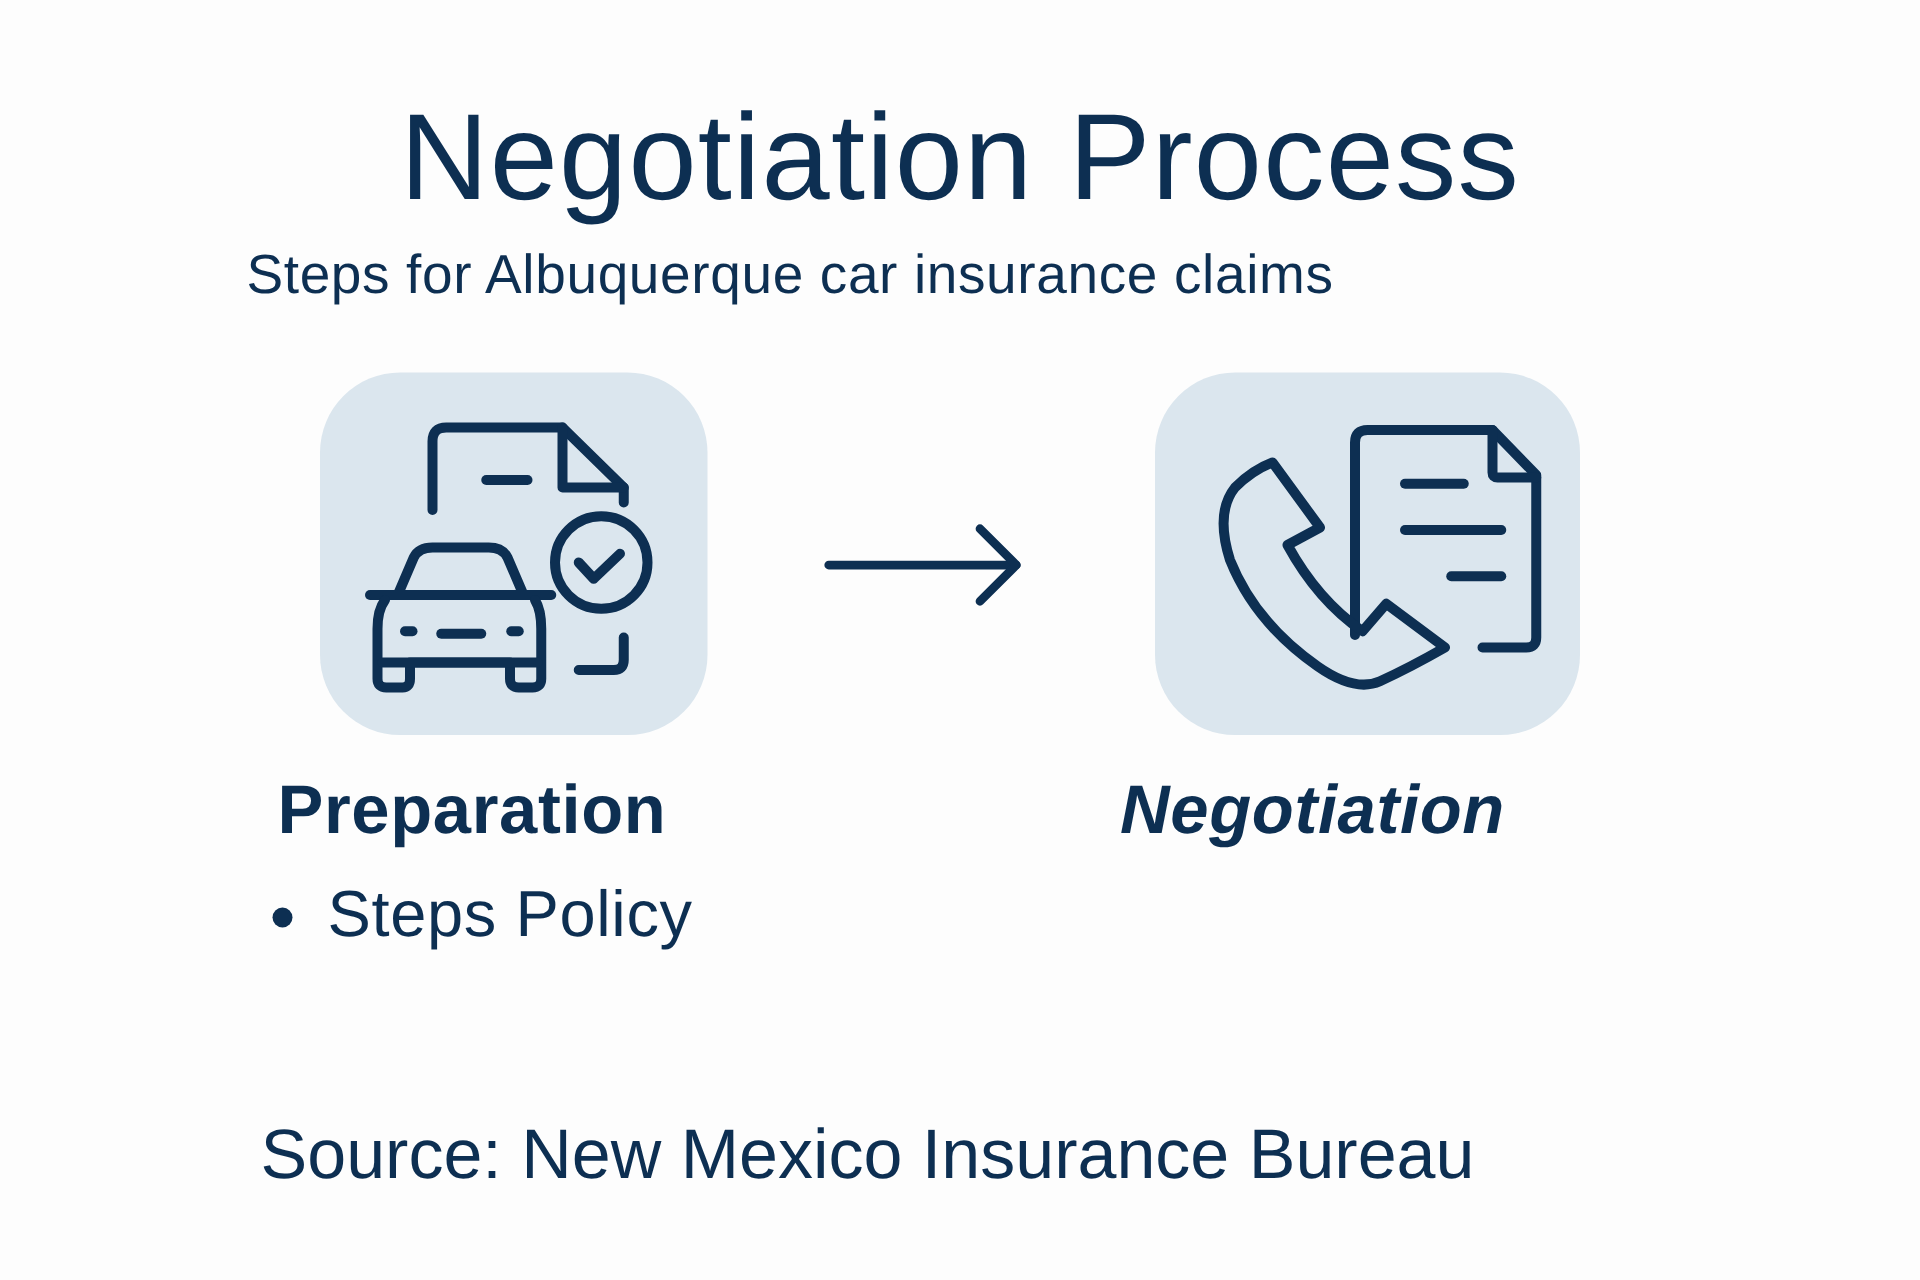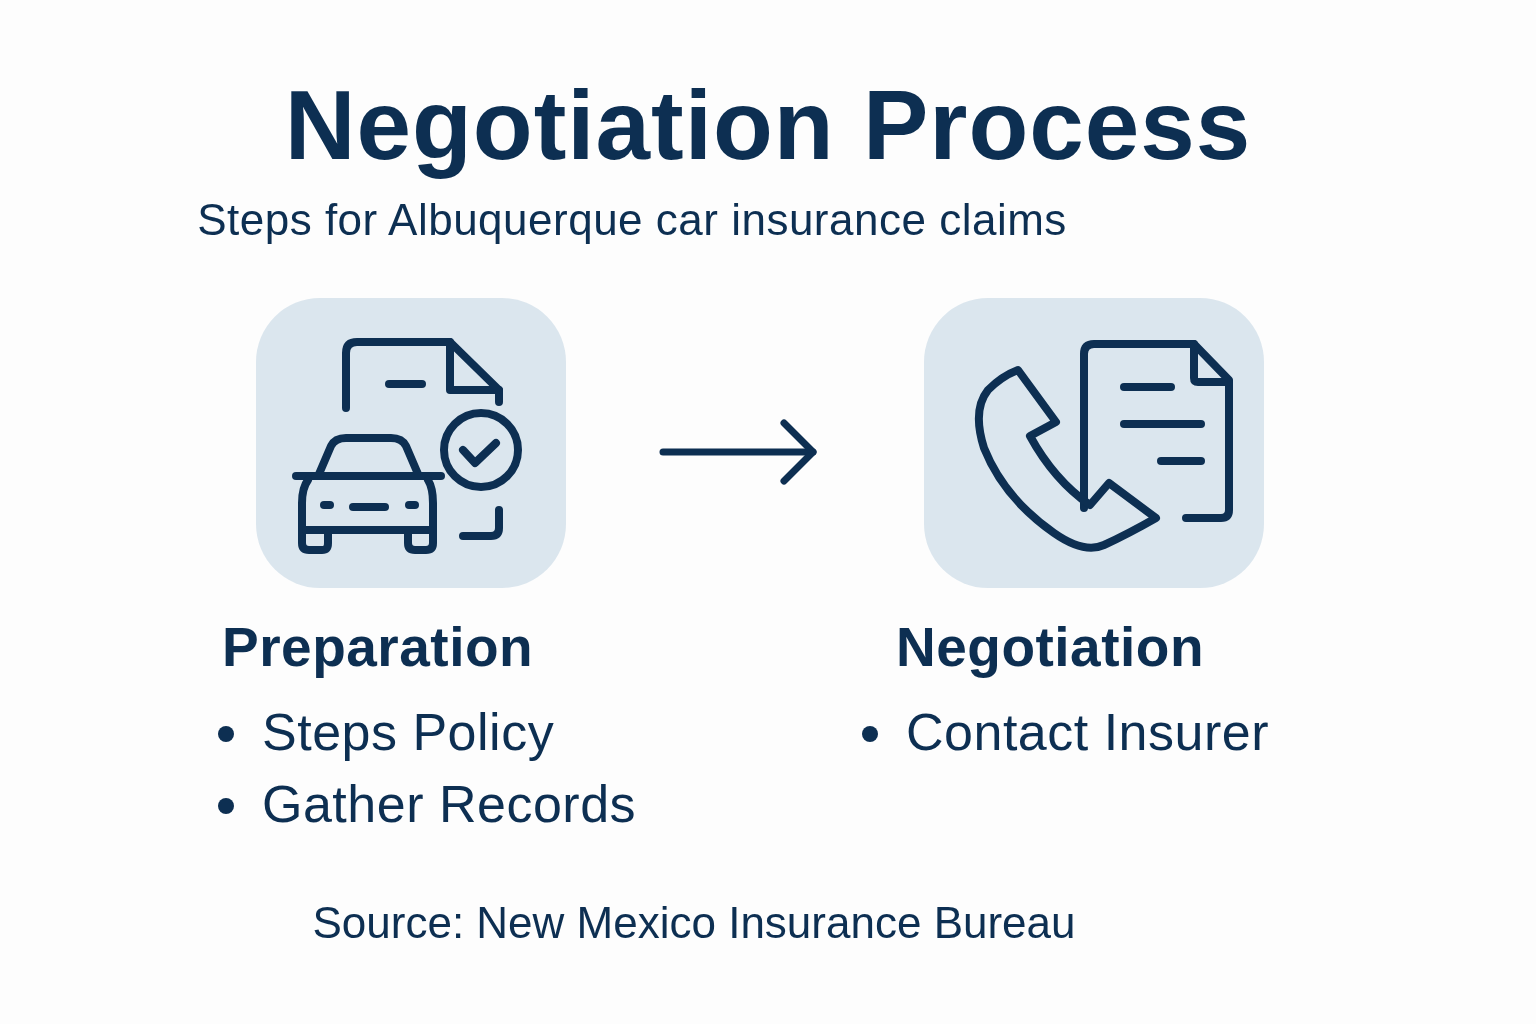--- a/index.html
+++ b/index.html
@@ -1,38 +1,38 @@
 <!DOCTYPE html>
 <html><head>
 <meta charset="utf-8">
 <style>
   html, body { margin:0; padding:0; }
   body {
     width:1536px; height:1024px; background:#fdfdfd; position:relative; overflow:hidden;
     font-family:"Liberation Sans", "DejaVu Sans", sans-serif; color:#0d2f52;
   }
   .title { position:absolute; left:0; width:1536px; top:70px; text-align:center;
-    font-size:98px; font-weight:bold; letter-spacing:1px; line-height:110px; }
+    font-size:98px; font-weight:normal; letter-spacing:1px; line-height:110px; }
   .subtitle { position:absolute; left:0; width:1264px; top:192px; text-align:center;
     font-size:44px; line-height:56px; letter-spacing:0.5px; }
   .tile { position:absolute; background:#dbe6ee; border-radius:64px; }
   .tile svg { position:absolute; left:0; top:0; }
   #tile1 { left:256px; top:298px; width:310px; height:290px; }
   #tile2 { left:924px; top:298px; width:340px; height:290px; }
   .arrow { position:absolute; left:655px; top:415px; }
   .step-title { position:absolute; font-size:55px; font-weight:bold; line-height:70px; letter-spacing:0.5px; }
   #step1-title { left:222px; top:612px; }
-  #step2-title { left:896px; top:612px; }
+  #step2-title { left:896px; top:612px;font-style:italic; }
   .bullets { position:absolute; margin:0; padding:0; list-style:none; }
   .bullets li { font-size:52px; line-height:72px; position:relative; padding-left:46px; letter-spacing:0.5px; }
   .bullets li::before { content:""; position:absolute; left:2px; top:30px; width:16px; height:16px;
     background:#0d2f52; border-radius:50%; }
   #bullets1 { left:216px; top:696px; }
   #bullets2 { left:860px; top:696px; }
-  .source { position:absolute; left:0; width:1424px; top:895px; text-align:center; font-size:44px; line-height:56px; }
+  .source { position:absolute; left:0; width:1424px; top:895px; text-align:center; font-size:56px; line-height:56px; }
   #source-text { margin-left:-36px; }
 </style>
 </head>
 <body>
 
 <div class="title">Negotiation Process</div>
 <div class="subtitle">Steps for Albuquerque car insurance claims</div>
 
 <div id="tile1" class="tile">
   <svg width="310" height="290" viewBox="0 0 310 290" fill="none" stroke="#0d2f52" stroke-width="8" stroke-linecap="round" stroke-linejoin="round">
@@ -70,23 +70,21 @@
     <line x1="237" y1="163" x2="277" y2="163"></line>
 
     <path d="M94 72 Q78 78 64 92 Q48 112 60 150 Q80 200 130 235 Q160 256 180 247 Q204 236 232 220
              L185 185 L166 207 Q130 182 106 138 L132 124 Z"></path>
   </svg>
 </div>
 
 <div id="step1-title" class="step-title">Preparation</div>
 <ul id="bullets1" class="bullets">
   <li>Steps Policy</li>
-  <li>Gather Records</li>
 </ul>
 
 <div id="step2-title" class="step-title">Negotiation</div>
 <ul id="bullets2" class="bullets">
-  <li>Contact Insurer</li>
 </ul>
 
 <div class="source">
   <span id="source-text">Source: New Mexico Insurance Bureau</span>
 </div>
 
 </body></html>

